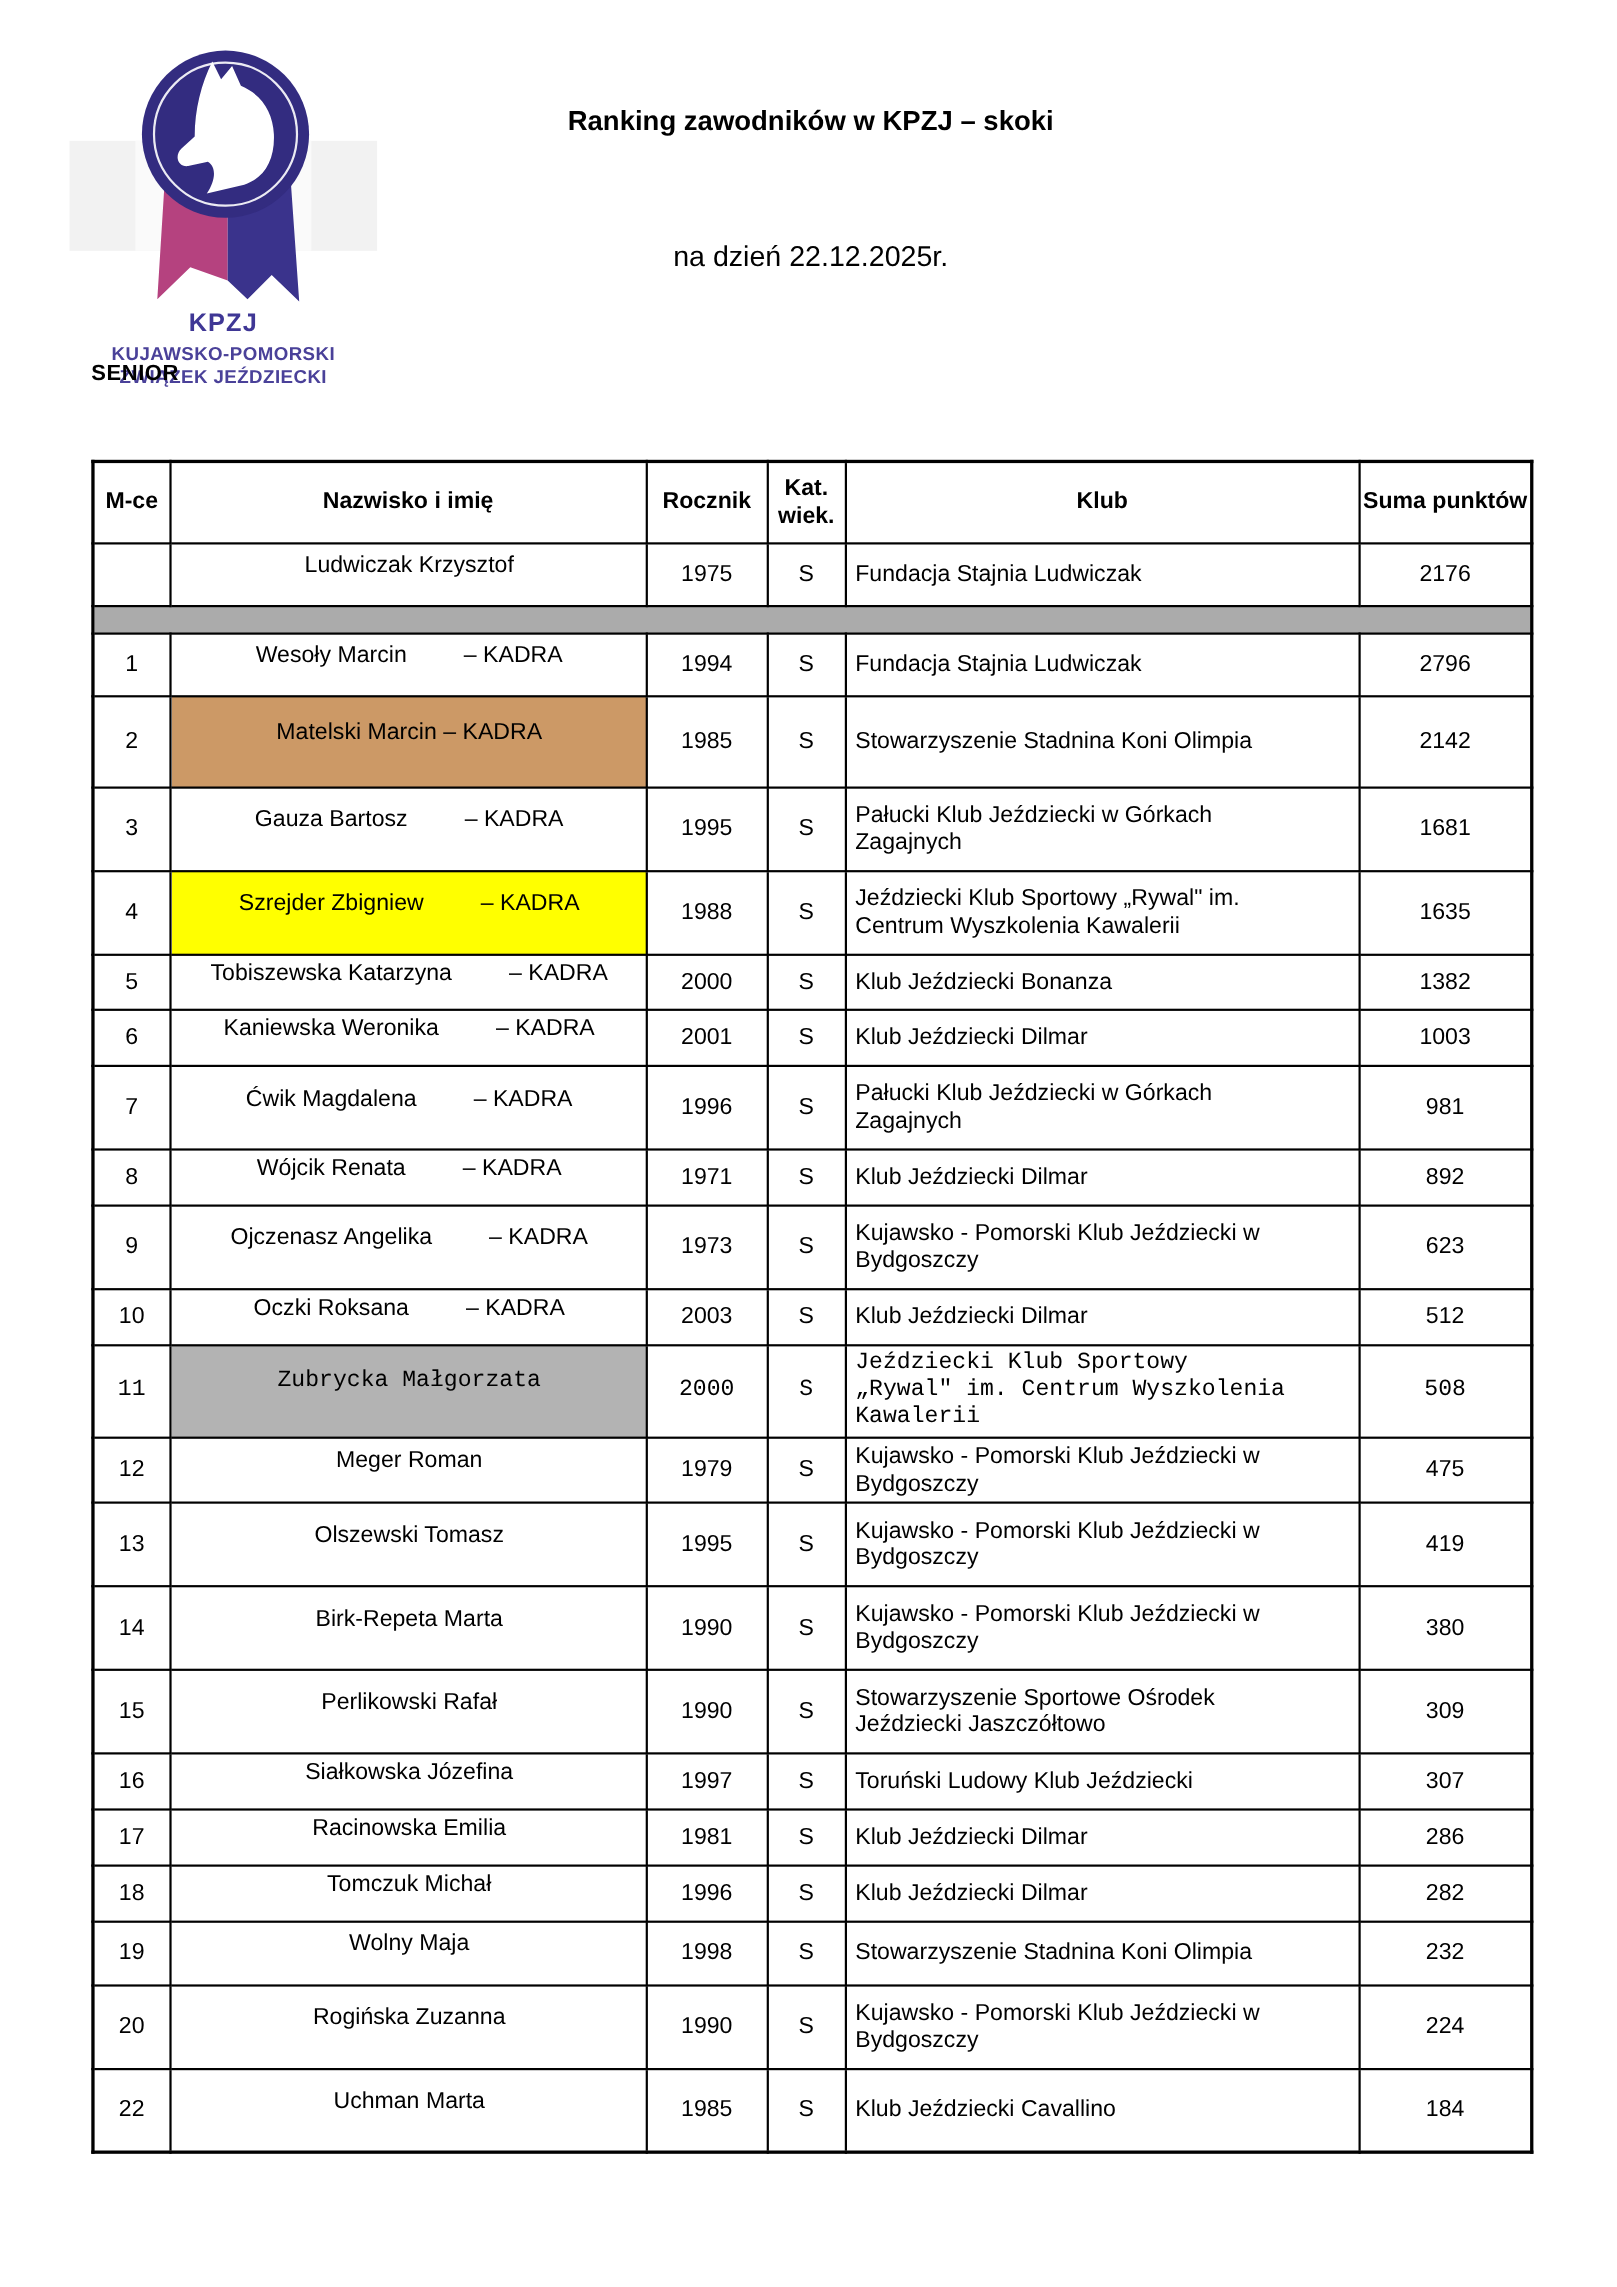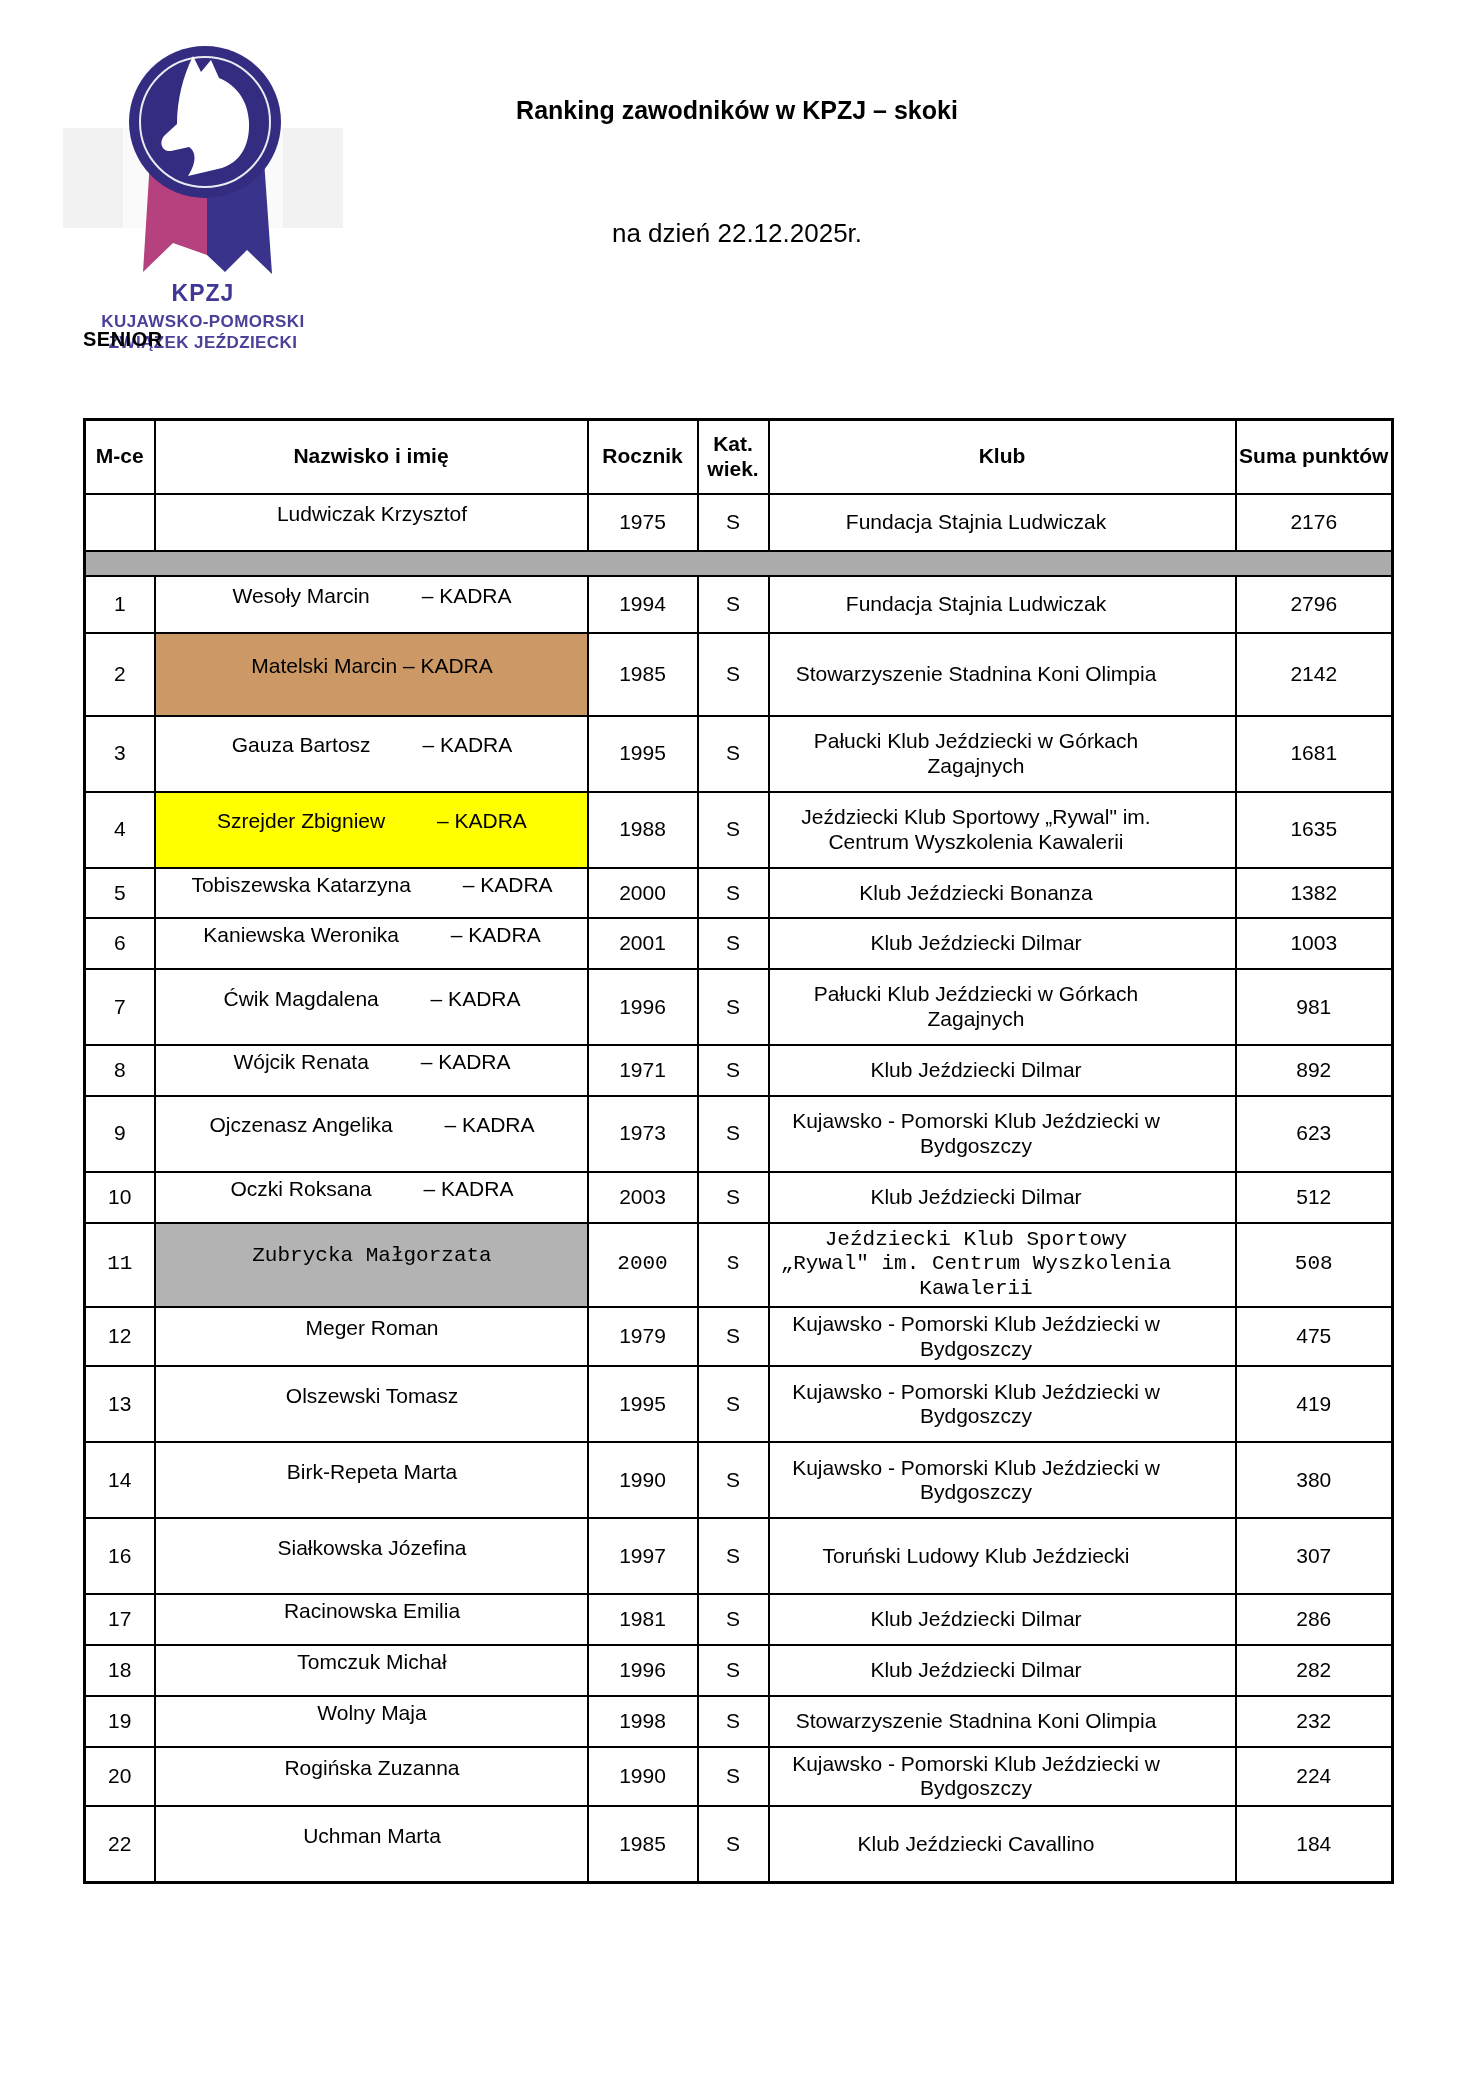--- a/index.html
+++ b/index.html
@@ -43,21 +43,21 @@
   }
   .ranking th,.ranking td{
     border:2px solid #000;vertical-align:middle;
     overflow:hidden;
   }
   .ranking{border:3px solid #000;}
   thead tr{height:74px;}
   .ranking th{font-weight:bold;text-align:center;padding:2px;}
   .td-center{text-align:center;padding:2px;}
   .td-name{text-align:center;padding:4px 6px 20px 8px;}
-  .td-club{text-align:center;padding:4px 60px 4px 8px;}
+  .td-club{text-align:left;padding:4px 60px 4px 8px;}
   .kadra{font-weight:normal;margin-left:46px;}
   .sep-cell{background:#ABABAB;}
   tbody tr{height:42px;}
   tbody tr:nth-child(1){height:57px;}
   tbody tr:nth-child(2){height:25px;}
   tbody tr:nth-child(3){height:57px;}
   tbody tr:nth-child(4){height:83px;}
   tbody tr:nth-child(5){height:76px;}
   tbody tr:nth-child(6){height:76px;}
   tbody tr:nth-child(9){height:76px;}
@@ -242,20 +242,28 @@
       </tr>
       <tr>
         <td class="td-center">14</td>
         <td class="td-name"><span>Birk-Repeta Marta</span></td>
         <td class="td-center">1990</td>
         <td class="td-center">S</td>
         <td class="td-club">Kujawsko - Pomorski Klub Jeździecki w Bydgoszczy</td>
         <td class="td-center">380</td>
       </tr>
       <tr>
+        <td class="td-center">15</td>
+        <td class="td-name"><span>Perlikowski Rafał</span></td>
+        <td class="td-center">1990</td>
+        <td class="td-center">S</td>
+        <td class="td-club">Stowarzyszenie Sportowe Ośrodek Jeździecki Jaszczółtowo</td>
+        <td class="td-center">309</td>
+      </tr>
+      <tr>
         <td class="td-center">16</td>
         <td class="td-name"><span>Siałkowska Józefina</span></td>
         <td class="td-center">1997</td>
         <td class="td-center">S</td>
         <td class="td-club">Toruński Ludowy Klub Jeździecki</td>
         <td class="td-center">307</td>
       </tr>
       <tr>
         <td class="td-center">17</td>
         <td class="td-name"><span>Racinowska Emilia</span></td>

